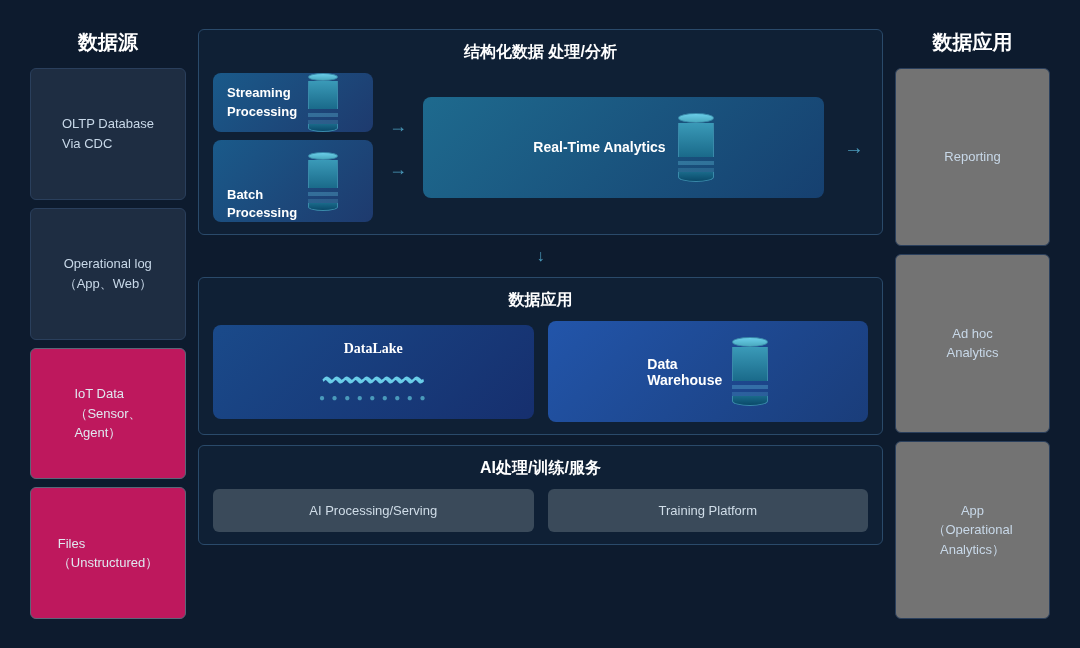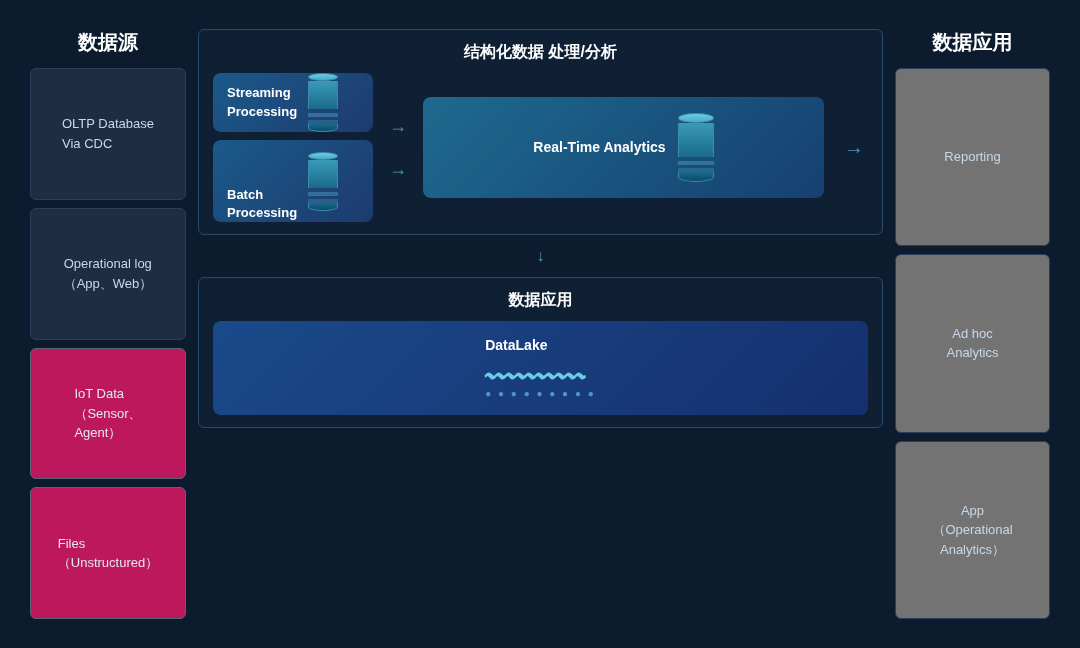--- a/index.html
+++ b/index.html
@@ -342,30 +342,52 @@
       </div>
     </div>
 
     <div class="down-arrow">↓</div>
 
     <div class="section-panel">
       <div class="section-title-cn">数据应用</div>
       <div class="storage-inner">
 
         <div class="storage-box datalake">
-          <div style="">
+          <div style="text-align:center;font-family:Liberation Serif, serif;">
             <div style="margin-bottom:6px;">DataLake</div>
             <div style="font-size:20px;color:#6acde8;">〰〰〰〰〰</div>
             <div style="font-size:10px;color:#4a9abb;letter-spacing:2px;">● ● ● ● ● ● ● ● ●</div>
           </div>
         </div>
 
+        <div class="storage-box warehouse">
+          <span style="white-space:pre-line;">Data
+Warehouse</span>
+          <div class="db-icon db-icon-lg">
+            <div class="db-top"></div>
+            <div class="db-body"></div>
+            <div class="db-stripe"></div>
+            <div class="db-stripe2"></div>
+            <div class="db-bottom"></div>
+          </div>
+        </div>
       </div>
     </div>
 
+    <div class="section-panel">
+      <div class="section-title-cn">AI处理/训练/服务</div>
+      <div class="ai-inner">
+        <div class="ai-box">
+          <span>AI Processing/Serving</span>
+        </div>
+        <div class="ai-box">
+          <span>Training Platform</span>
+        </div>
+      </div>
+    </div>
 
   </div>
 
   <div class="right-col">
     <div class="right-title">数据应用</div>
     <div class="app-box">
       <span>Reporting</span>
     </div>
     <div class="app-box">
       <span style="white-space:pre-line;">Ad hoc

